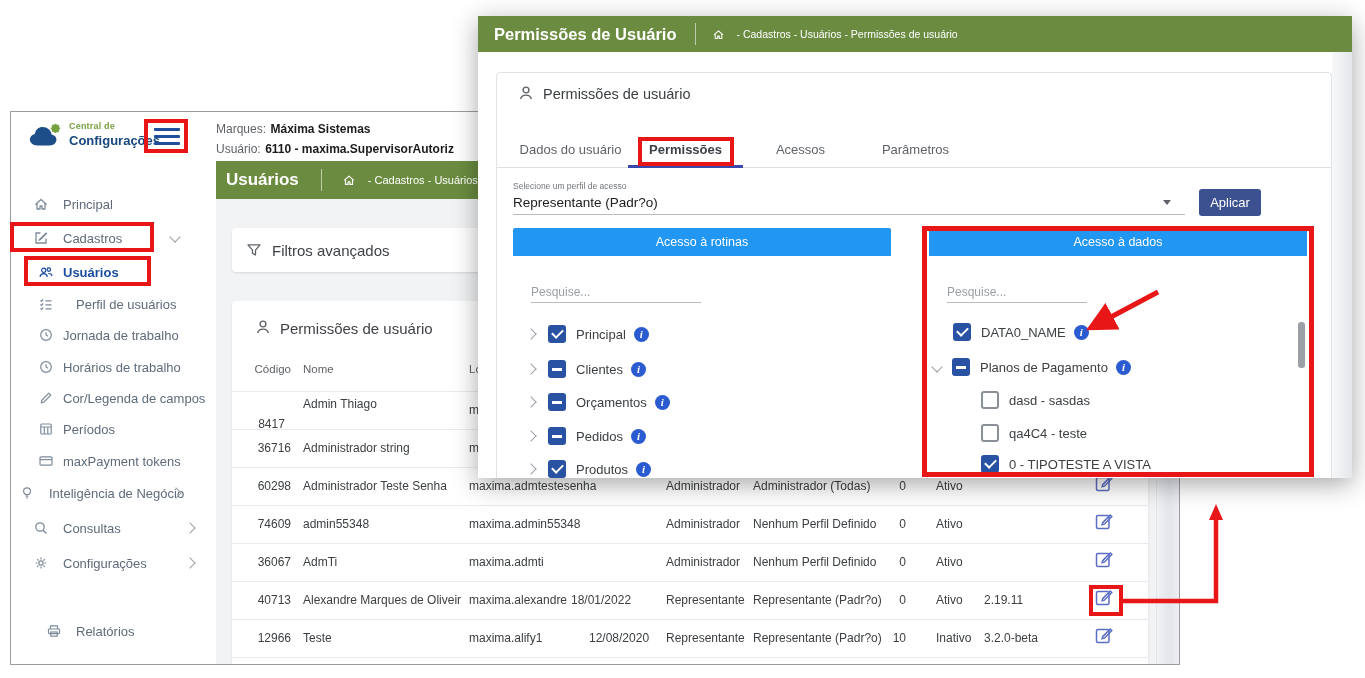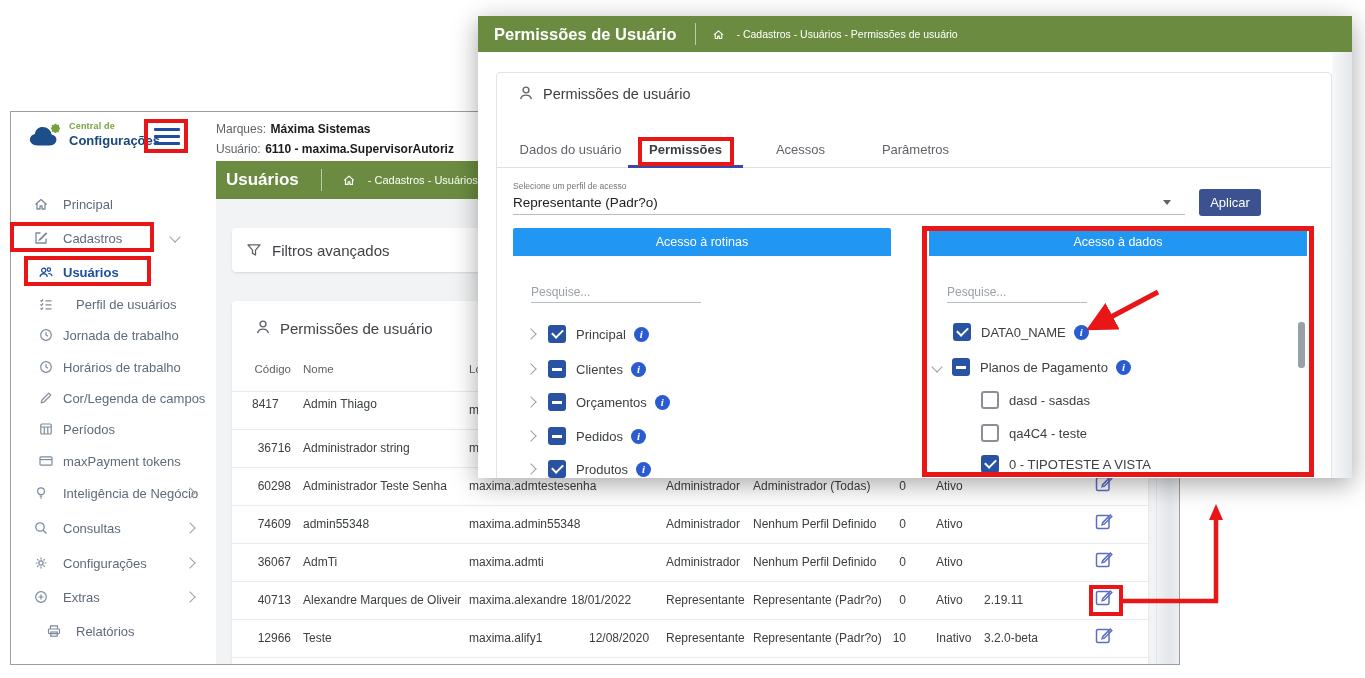--- a/index.html
+++ b/index.html
@@ -243,46 +243,39 @@
             <use href="#i-grid"></use>
           </svg>
         <span style="margin-left:9px">Períodos</span>
       </div>
       <div class="side-item" style="left:27px;top:286px;width:170px">
         <svg class="ic" width="16" height="16">
             <use href="#i-card"></use>
           </svg>
         <span style="margin-left:9px">maxPayment tokens</span>
       </div>
-      <div class="side-item" style="left:22px;top:318px;width:175px">
+      <div class="side-item" style="left:8px;top:318px;width:175px">
         <svg class="ic" width="16" height="16">
             <use href="#i-bulb"></use>
           </svg>
         <span style="margin-left:14px">Inteligência de Negócio</span>
         <span class="chev" style="position:absolute;left:153px;top:10px"></span>
       </div>
       <div class="side-item" style="left:22px;top:353px;width:175px">
         <svg class="ic" width="16" height="16">
             <use href="#i-search"></use>
           </svg>
         <span style="margin-left:14px">Consultas</span>
         <span class="chev" style="position:absolute;left:153px;top:10px"></span>
       </div>
       <div class="side-item" style="left:22px;top:388px;width:175px">
         <svg class="ic" width="16" height="16">
             <use href="#i-gear"></use>
           </svg>
         <span style="margin-left:14px">Configurações</span>
-        <span class="chev" style="position:absolute;left:153px;top:10px"></span>
-      </div>
-      <div class="side-item" style="left:22px;top:422px;width:175px">
-        <svg class="ic" width="16" height="16">
-            <use href="#i-plus"></use>
-          </svg>
-        <span style="margin-left:14px">Extras</span>
         <span class="chev" style="position:absolute;left:153px;top:10px"></span>
       </div>
       <div class="side-item" style="left:35px;top:456px;width:175px">
         <svg class="ic" width="16" height="16">
             <use href="#i-printer"></use>
           </svg>
         <span style="margin-left:14px">Relatórios</span>
       </div>
     </div>
 
@@ -311,21 +304,21 @@
             <use href="#i-person"></use>
           </svg>
         <span class="abs" style="left:48px;top:19px;font-size:15px;color:#3f4246">Permissões de usuário</span>
 
         <span class="th" style="left:20px;top:62px;width:39px;text-align:right">Código</span>
         <span class="th" style="left:71px;top:62px">Nome</span>
         <span class="th" style="left:237px;top:62px">Login</span>
         <div class="row-line" style="top:90px"></div>
 
         <div>
-          <span class="td" style="left:20px;top:96px;width:39px;text-align:left">8417</span>
+          <span class="td" style="left:20px;top:116px;width:39px;text-align:center">8417</span>
           <span class="td" style="left:71px;top:96px;max-width:158px;overflow:hidden">Admin Thiago</span>
           <span class="td" style="left:237px;top:102px">m</span>
           <div class="row-line" style="top:128px"></div>
         </div>
 
         <div>
           <span class="td" style="left:20px;top:140px;width:39px;text-align:right">36716</span>
           <span class="td" style="left:71px;top:140px;max-width:158px;overflow:hidden">Administrador string</span>
           <span class="td" style="left:237px;top:140px">m</span>
           <div class="row-line" style="top:166px"></div>

